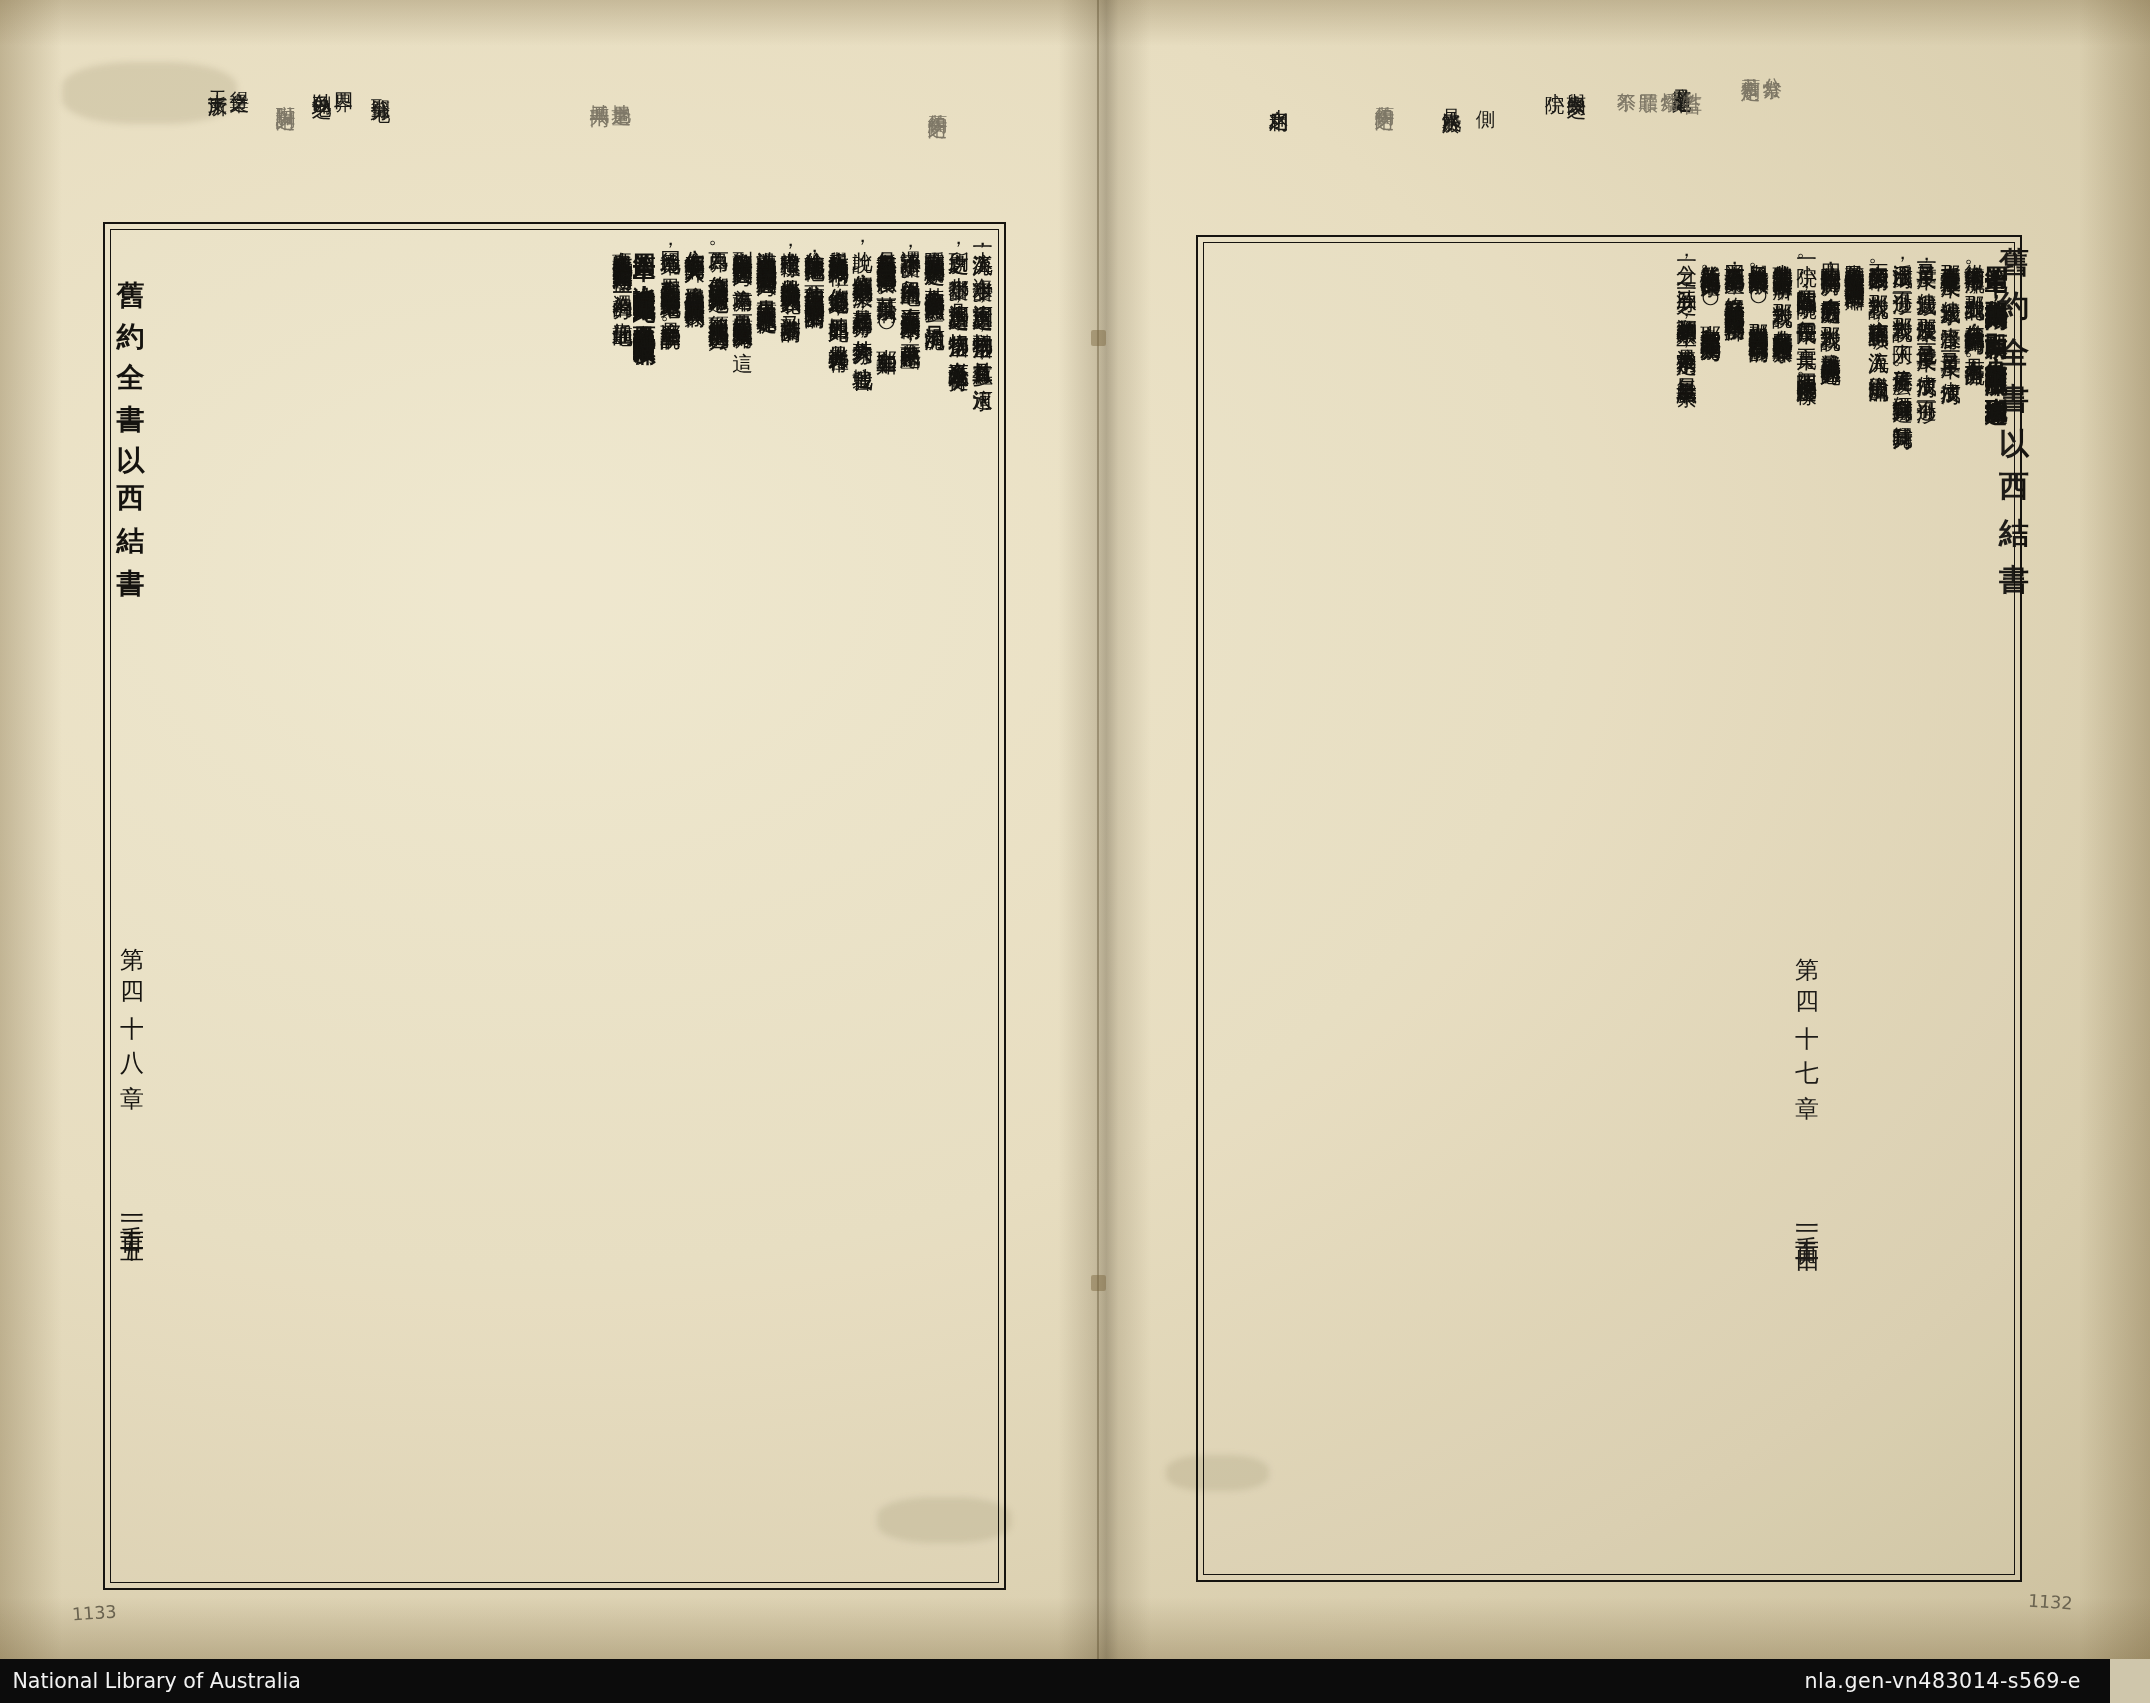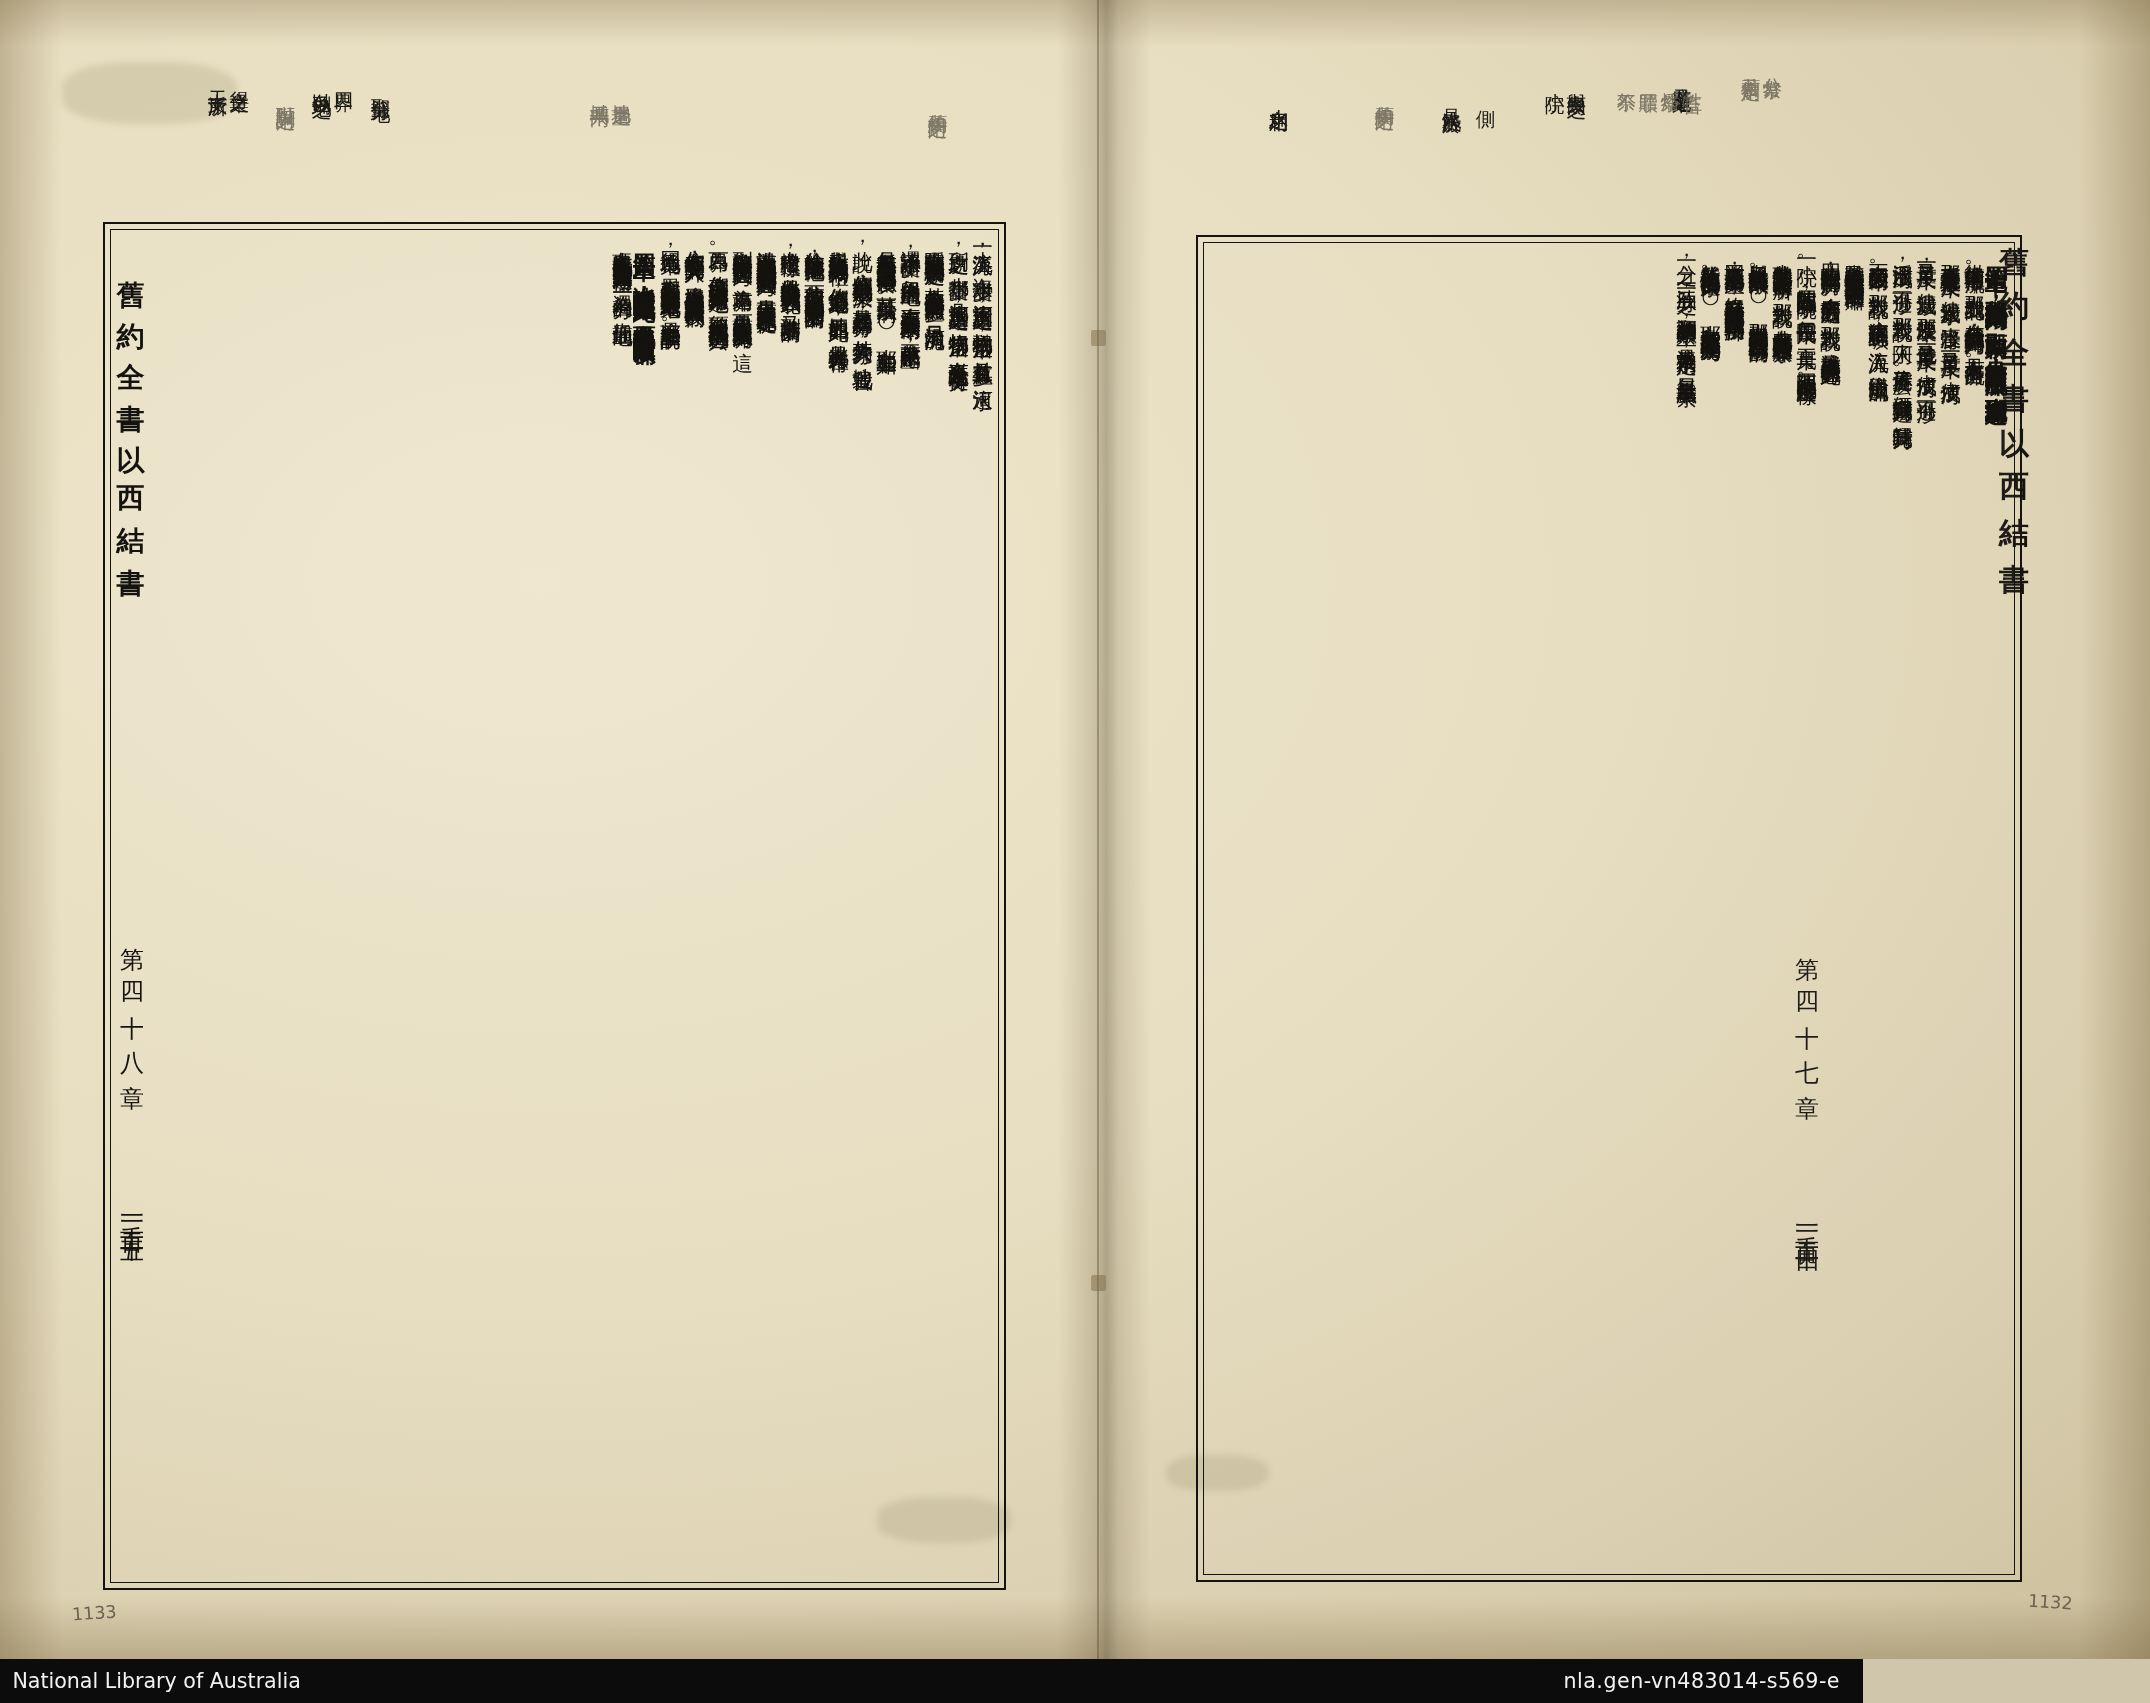--- a/index.html
+++ b/index.html
@@ -66,28 +66,28 @@
   }
   #edge-bottom {
     position: absolute; left: 0; bottom: 44px; width: 2151px; height: 62px;
     background: linear-gradient(to top, rgba(120,100,60,0.34), rgba(120,100,60,0));
   }
 
   
   #footer-bar {
     position: absolute;
     left: 0; bottom: 0;
-    width: 1863px; height: 44px;
+    width: 2110px; height: 44px;
     background: #0c0c0c;
     color: #f2f2f2;
     font-size: 20.6px;
     line-height: 44px;
   }
   #footer-bar .left { position: absolute; left: 12.4px; top: 0; }
-  #footer-bar .right { position: absolute; right: 23px; top: 0; letter-spacing: 0.5px; }
+  #footer-bar .right { position: absolute; right: 29px; top: 0; letter-spacing: 0.5px; }
 
   
   .textframe {
     position: absolute;
     border: 2.6px solid #15130f;
     background: rgba(255,255,255,0.04);
     box-sizing: border-box;
   }
   .textframe-inner {
     position: absolute;

